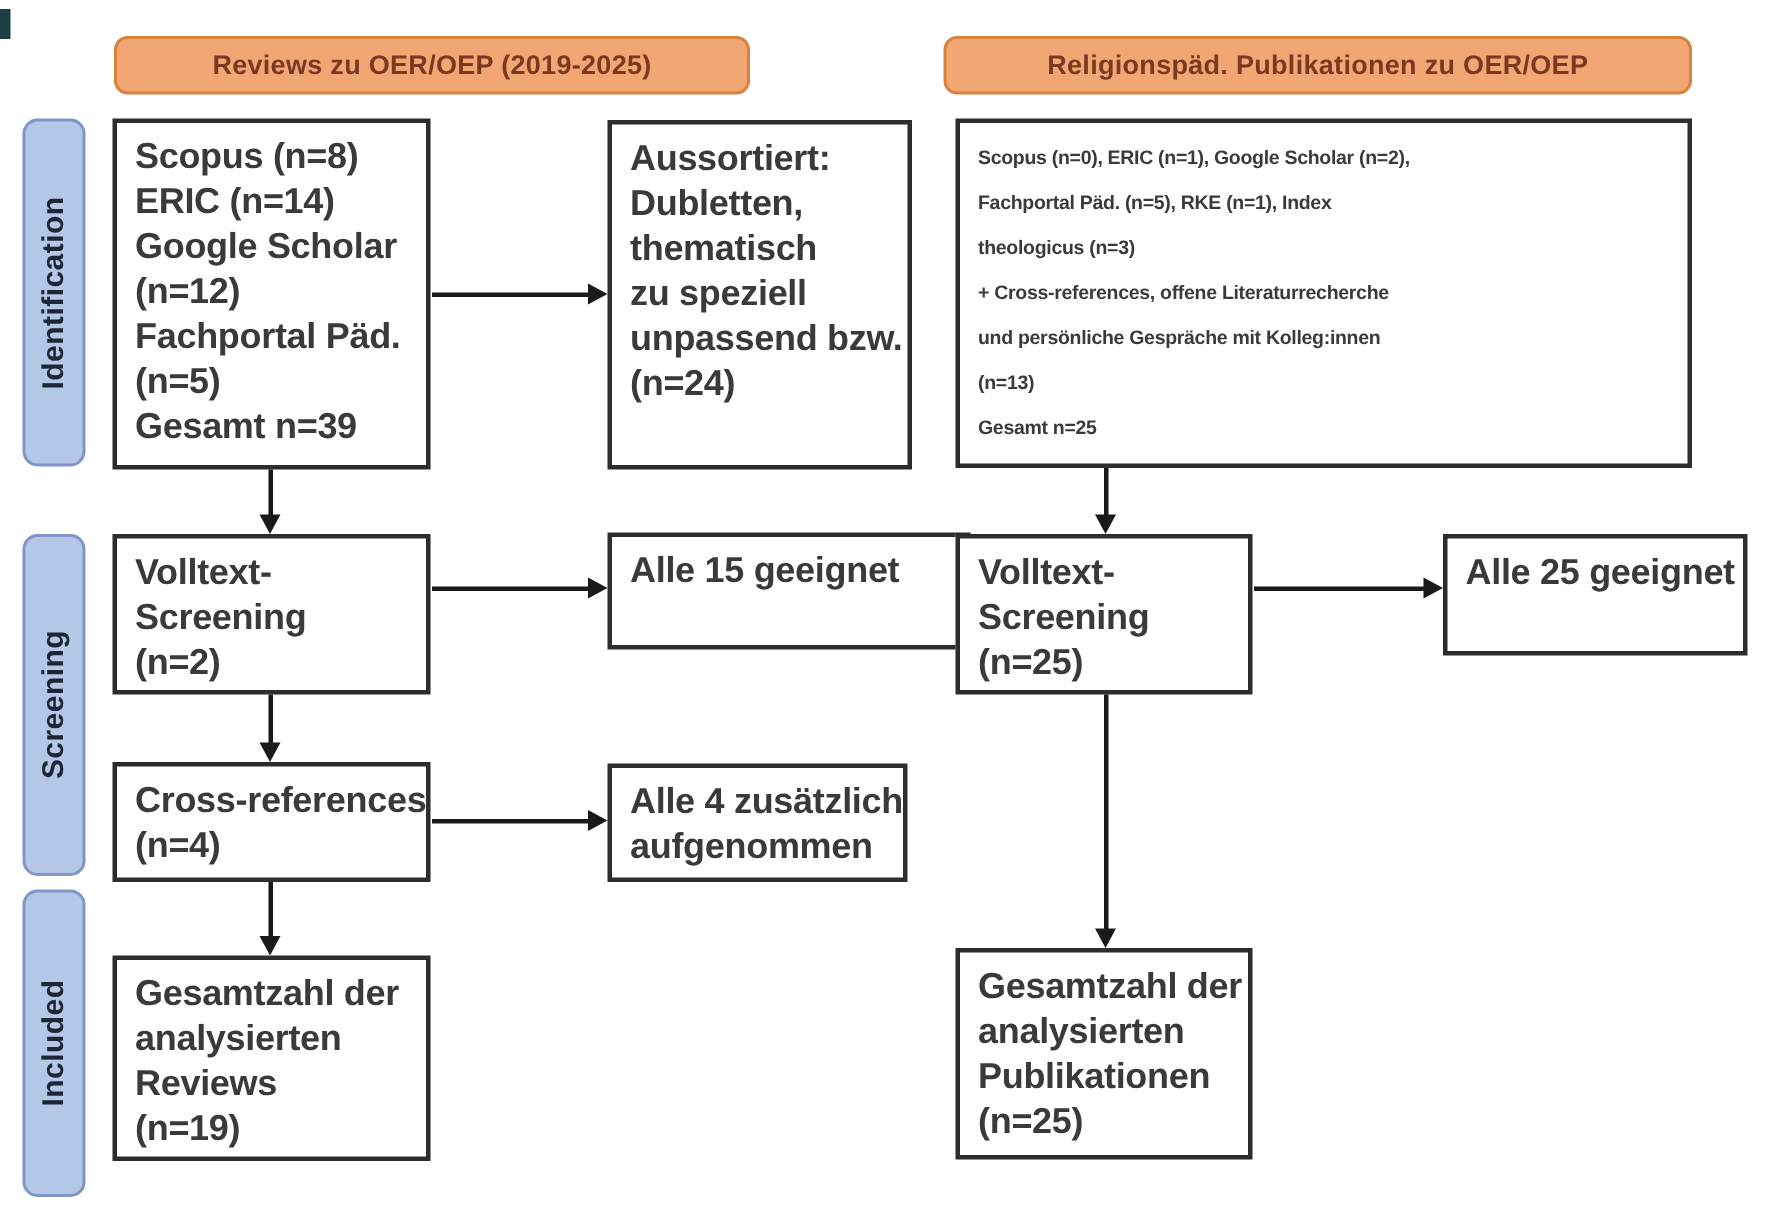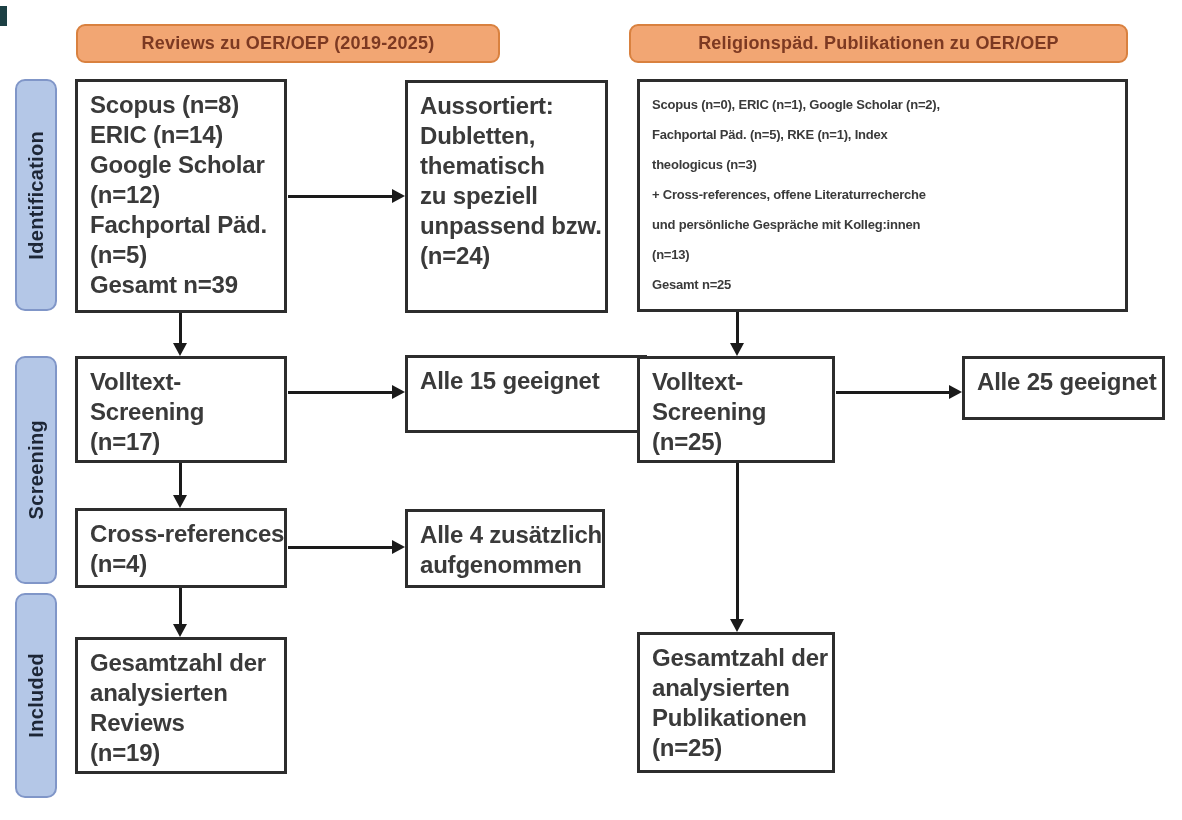--- a/index.html
+++ b/index.html
@@ -99,21 +99,21 @@
   #lbl-screening      { left: 15px; top: 356px; width: 42px; height: 228px; }
   #lbl-included       { left: 15px; top: 593px; width: 42px; height: 205px; }
 
   #box-a-sources  { left: 75px;  top: 79px;  width: 212px; height: 234px; }
   #box-a-excluded { left: 405px; top: 80px;  width: 203px; height: 233px; }
   #box-b-sources  { left: 637px; top: 79px;  width: 491px; height: 233px; }
 
   #box-a-fulltext { left: 75px;  top: 356px; width: 212px; height: 107px; }
   #box-a-ftres    { left: 405px; top: 355px; width: 242px; height: 78px; }
   #box-b-fulltext { left: 637px; top: 356px; width: 198px; height: 107px; }
-  #box-b-ftres    { left: 962px; top: 356px; width: 203px; height: 64px; }
+  #box-b-ftres    { left: 962px; top: 356px; width: 203px; height: 81px; }
 
   #box-a-crossref { left: 75px;  top: 508px; width: 212px; height: 80px; }
   #box-a-crres    { left: 405px; top: 509px; width: 200px; height: 79px; }
 
   #box-a-total    { left: 75px;  top: 637px; width: 212px; height: 137px; }
   #box-b-total    { left: 637px; top: 632px; width: 198px; height: 141px; }
 </style>
 </head>
 <body>
 
@@ -161,21 +161,21 @@
       <div>theologicus (n=3)</div>
       <div>+ Cross-references, offene Literaturrecherche</div>
       <div>und persönliche Gespräche mit Kolleg:innen</div>
       <div>(n=13)</div>
       <div>Gesamt n=25</div>
     </div>
 
   <div class="wbox" id="box-a-fulltext">
       <div>Volltext-</div>
       <div>Screening</div>
-      <div>(n=17)</div>
+      <div>(n=2)</div>
     </div>
   <div class="wbox" id="box-a-ftres">
       <div>Alle 15 geeignet</div>
     </div>
   <div class="wbox" id="box-b-fulltext">
       <div>Volltext-</div>
       <div>Screening</div>
       <div>(n=25)</div>
     </div>
   <div class="wbox" id="box-b-ftres">

